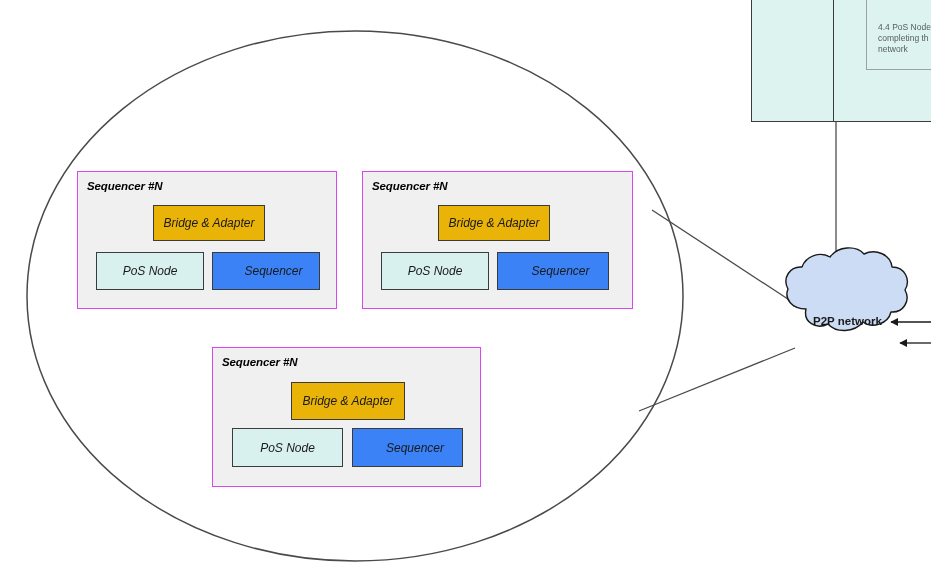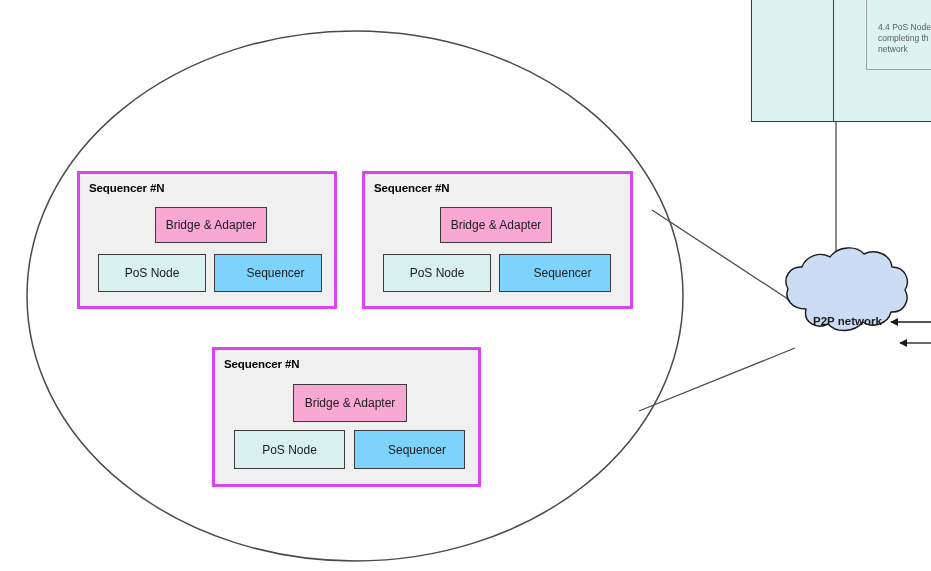--- a/index.html
+++ b/index.html
@@ -31,21 +31,22 @@
     height: 571px;
     pointer-events: none;
   }
   .overlay > * { pointer-events: auto; }
 
   
   .seq-group {
     position: absolute;
     box-sizing: border-box;
     background: #f0f0f0;
-    border: 3px solid #d946ef;
+    border: 1px solid #d946ef;
+    font-style: italic;
   }
   .seq-title {
     position: absolute;
     left: 9px;
     top: 8px;
     font-size: 11.5px;
     font-weight: bold;
     color: #000000;
     letter-spacing: -0.1px;
     white-space: nowrap;
@@ -54,23 +55,23 @@
     position: absolute;
     box-sizing: border-box;
     border: 1px solid #3b3b3b;
     display: flex;
     align-items: center;
     justify-content: center;
     font-size: 12px;
     color: #1a1a1a;
     white-space: nowrap;
   }
-  .node-bridge { background: #f9a8d4; }
+  .node-bridge { background: #eab308; }
   .node-pos    { background: #d8f0ee; }
-  .node-seq    { background: #7dd3fc; padding-left: 15px; }
+  .node-seq    { background: #3b82f6; padding-left: 15px; }
 
   
   .teal-panel {
     position: absolute;
     box-sizing: border-box;
     background: #dcf3ef;
     border: 1px solid #3b3b3b;
   }
   .teal-inner {
     position: absolute;

